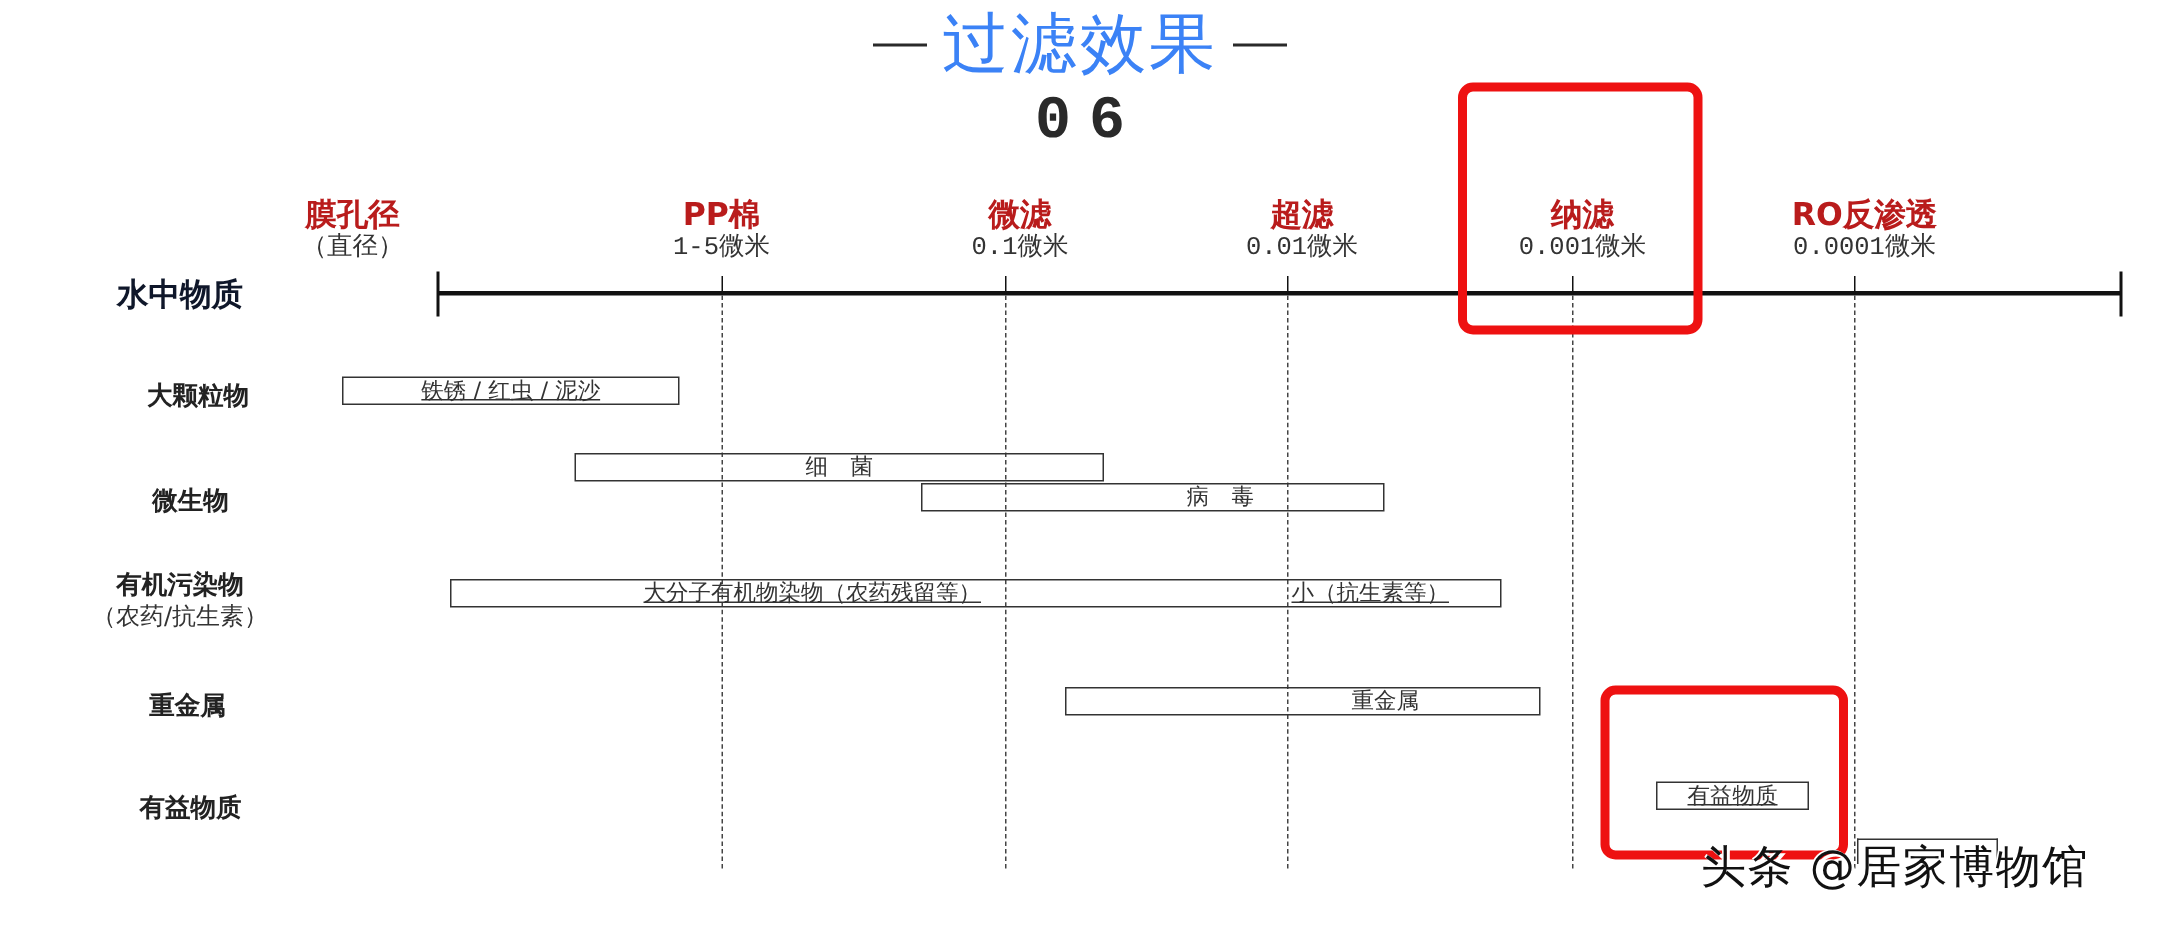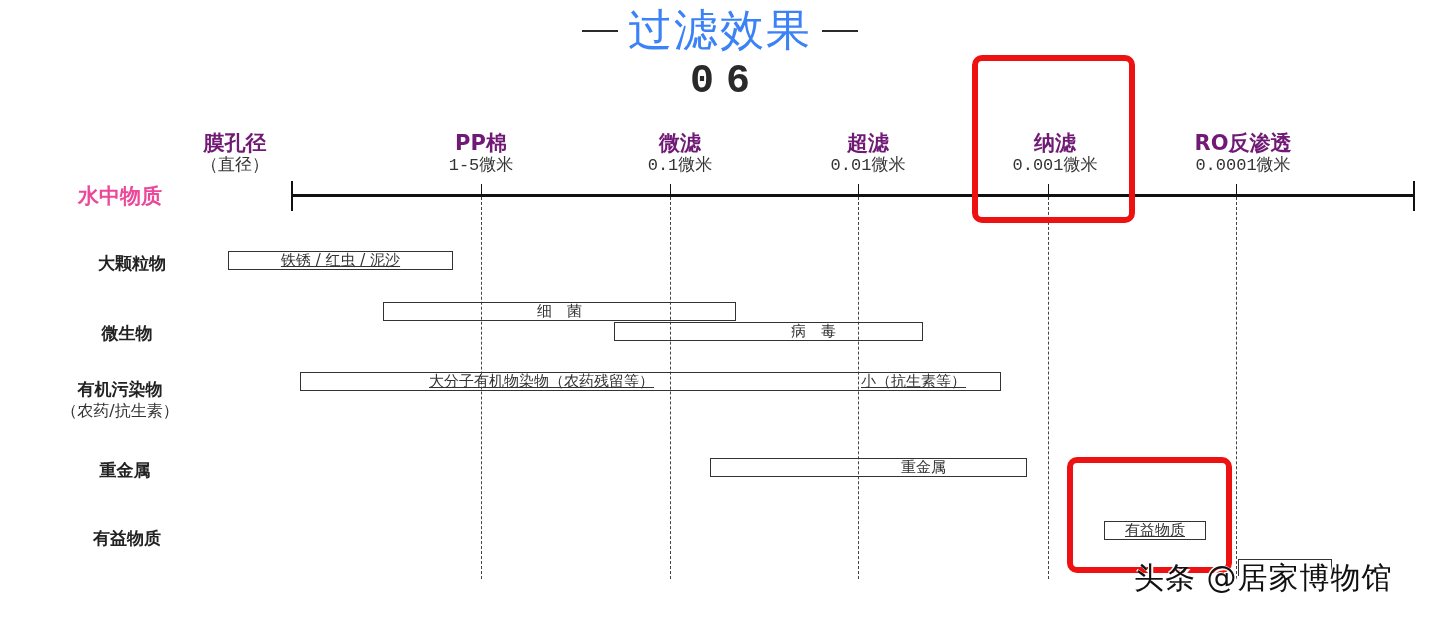--- a/index.html
+++ b/index.html
@@ -3,21 +3,21 @@
 <meta charset="utf-8">
 <style>
   html, body { margin: 0; padding: 0; background: #ffffff; }
   body { width: 1440px; height: 617px; position: relative; overflow: hidden;
          font-family: "DejaVu Sans", "Liberation Sans", sans-serif; color: #222; }
   .abs { position: absolute; }
   .title { left: 0; width: 1440px; top: 4px; text-align: center; font-size: 44px; line-height: 52px; color: #3b82f6; letter-spacing: 2px; }
   .title .dash { display: inline-block; width: 36px; height: 2px; background: #2a2a2a; vertical-align: middle; margin: 0 10px; position: relative; top: -2px; }
   .subtitle { left: 0; width: 1440px; top: 60px; text-align: center; font-size: 40px; font-weight: bold; line-height: 44px; letter-spacing: 12px; color: #2a2a2a; padding-left: 12px; box-sizing: border-box; font-family: Liberation Mono, monospace; }
   .col-head { width: 200px; text-align: center; }
-  .col-head .name { font-size: 21px; font-weight: bold; line-height: 26px; color: #701a75; }
+  .col-head .name { font-size: 21px; font-weight: bold; line-height: 26px; color: #b91c1c; }
   .col-head .size { font-size: 17px; line-height: 20px; color: #333; font-family: Liberation Mono, monospace; }
   .axis-line { left: 292px; top: 194px; width: 1122px; height: 3px; background: #111; }
   .cap { width: 2px; height: 30px; top: 181px; background: #111; }
   .tick { width: 1px; height: 12px; top: 184px; background: #111; }
   .vdot { width: 0; top: 197px; height: 382px; border-left: 1px dashed #444; }
   .row-label { width: 160px; text-align: center; font-size: 17px; font-weight: bold; color: #222; }
   .row-sub { font-size: 16px; font-weight: normal; color: #333; }
   .bar { height: 17px; border: 1.5px solid #333; background: transparent; box-sizing: content-box;
          font-size: 15px; line-height: 17px; color: #333; text-align: center; white-space: nowrap; }
   .bar span { text-decoration: underline; }
@@ -29,21 +29,21 @@
 
 <div class="abs title">
   <span class="dash"></span><span>过滤效果</span><span class="dash"></span>
 </div>
 <div class="abs subtitle">06</div>
 
 <div class="abs col-head" style="left:135px; top:130px;">
   <div class="name">膜孔径</div>
   <div class="size">（直径）</div>
 </div>
-<div class="abs" style="left:78px; top:182px; font-size:21px; font-weight:bold; color:#ec4899;">水中物质</div>
+<div class="abs" style="left:78px; top:182px; font-size:21px; font-weight:bold; color:#0f172a;">水中物质</div>
 
 <div class="abs col-head" style="left:381px; top:130px;">
   <div class="name">PP棉</div>
   <div class="size">1-5微米</div>
 </div>
 <div class="abs col-head" style="left:580px; top:130px;">
   <div class="name">微滤</div>
   <div class="size">0.1微米</div>
 </div>
 <div class="abs col-head" style="left:768px; top:130px;">
@@ -85,21 +85,21 @@
 
 <div class="abs bar" style="left:228px; top:251px; width:223px;">
   <span>铁锈 / 红虫 / 泥沙</span>
 </div>
 <div class="abs bar" style="left:383px; top:302px; width:351px;">
   <span style="text-decoration:none;">细　菌</span>
 </div>
 <div class="abs bar" style="left:614px; top:322px; width:307px; padding-left:0;">
   <span style="text-decoration:none; position:relative; left:45px;">病　毒</span>
 </div>
-<div class="abs bar" style="left:300px; top:372px; width:699px; text-align:right;text-decoration:underline;">
+<div class="abs bar" style="left:300px; top:386px; width:699px; text-align:right;text-decoration:underline;">
   <span style="position:absolute; left:128px;">大分子有机物染物（农药残留等）</span>
   <span style="position:absolute; left:560px;">小（抗生素等）</span>
 </div>
 <div class="abs bar" style="left:710px; top:458px; width:315px;">
   <span style="text-decoration:none; position:relative; left:55px;">重金属</span>
 </div>
 <div class="abs bar" style="left:1104px; top:521px; width:100px;">
   <span>有益物质</span>
 </div>
 

